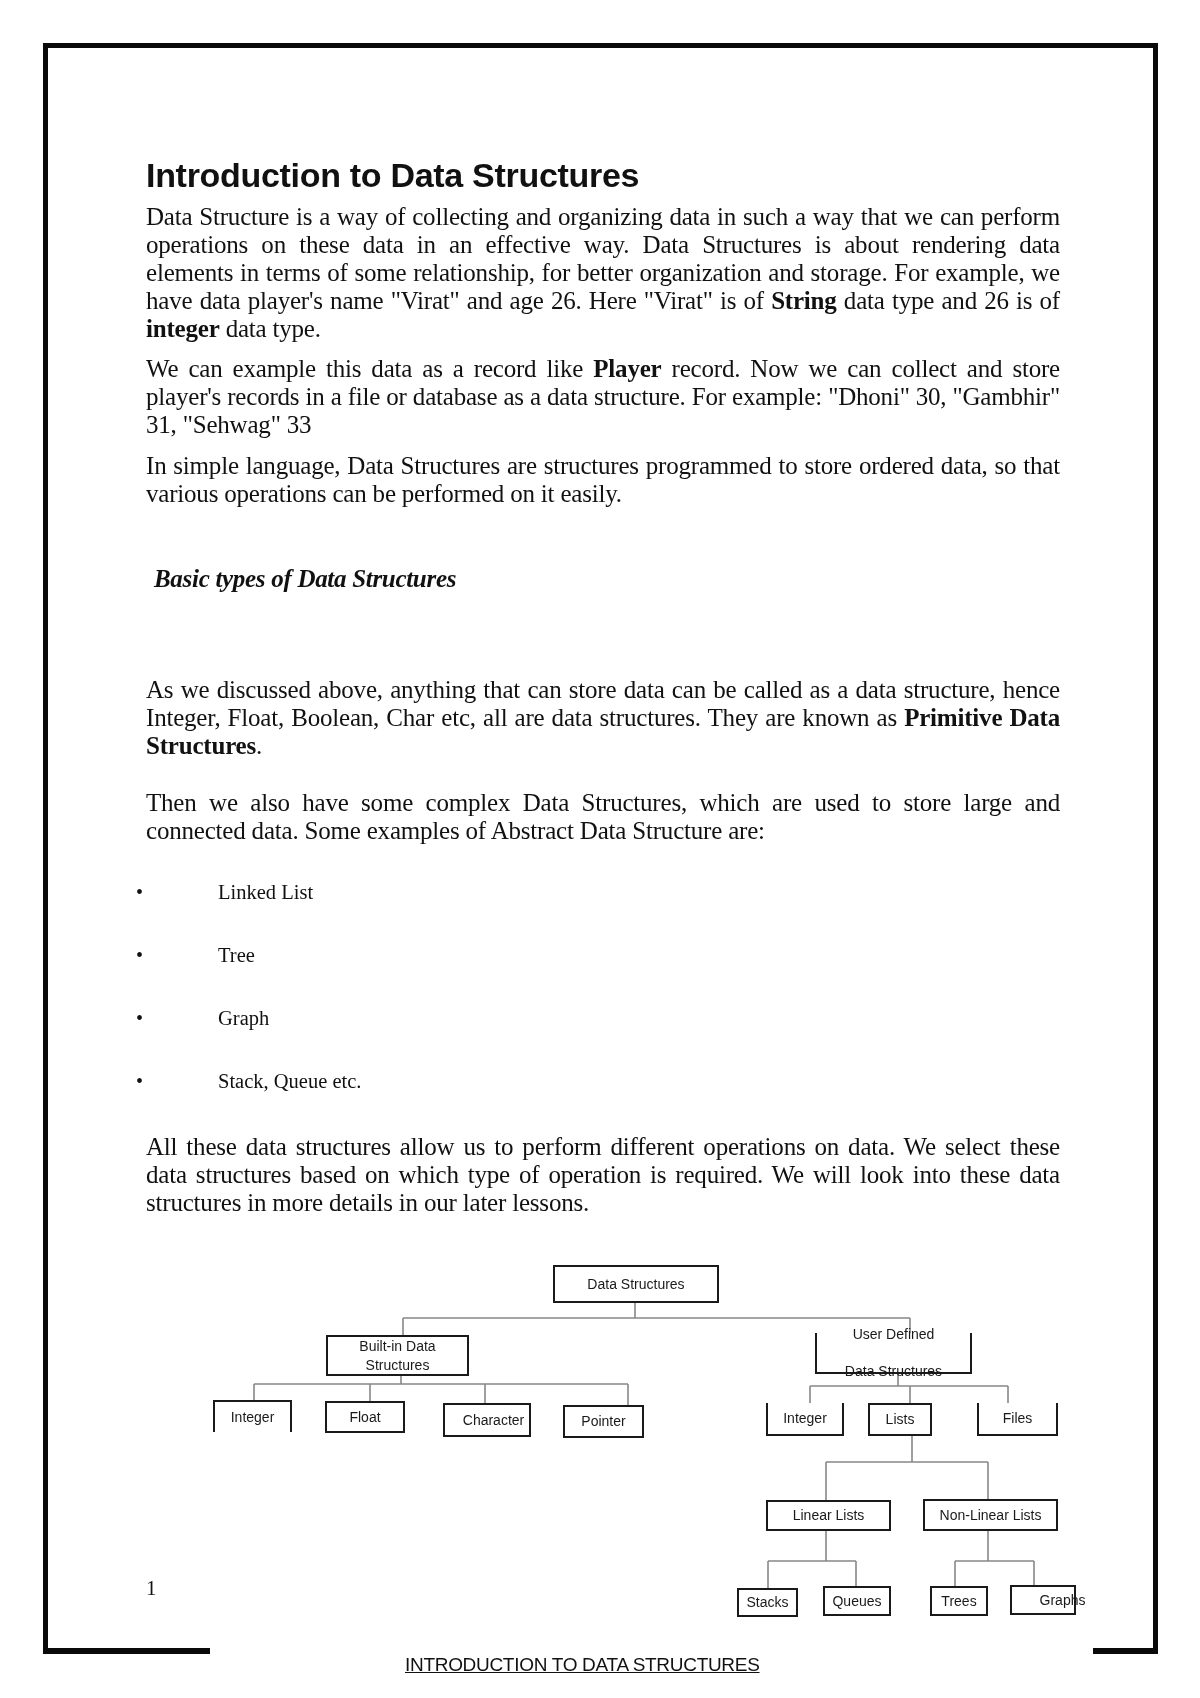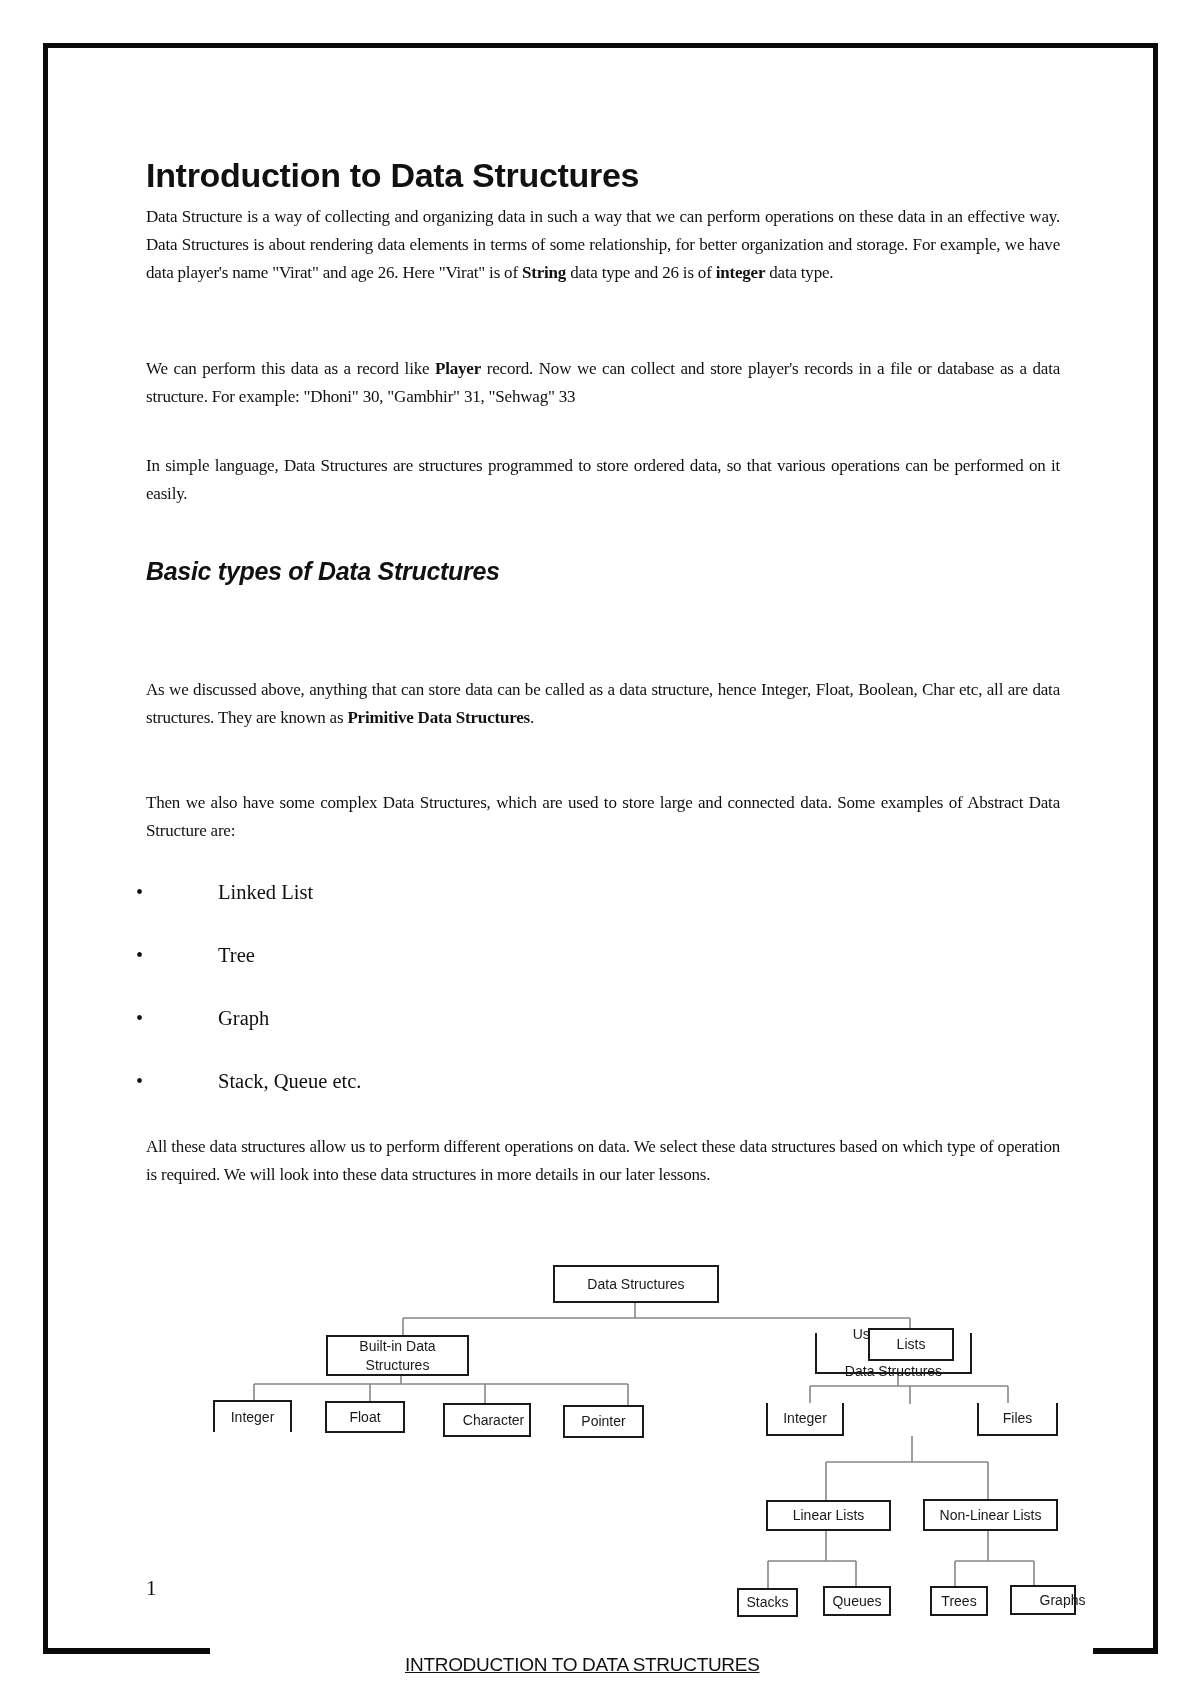--- a/index.html
+++ b/index.html
@@ -5,22 +5,22 @@
   html, body { margin: 0; padding: 0; background: #ffffff; }
   body { width: 1200px; height: 1698px; position: relative; overflow: hidden; color: #111; }
   .border-top { position: absolute; left: 43px; top: 43px; width: 1115px; height: 5px; background: #0a0a0a; }
   .border-left { position: absolute; left: 43px; top: 43px; width: 5px; height: 1610px; background: #0a0a0a; }
   .border-right { position: absolute; left: 1153px; top: 43px; width: 5px; height: 1610px; background: #0a0a0a; }
   .border-bottom-left { position: absolute; left: 43px; top: 1648px; width: 167px; height: 6px; background: #0a0a0a; }
   .border-bottom-right { position: absolute; left: 1093px; top: 1648px; width: 65px; height: 6px; background: #0a0a0a; }
 
   .content { position: absolute; left: 146px; width: 914px; }
   h1.title { position: absolute; left: 146px; top: 156px; margin: 0; font-family: "Liberation Sans", sans-serif; font-size: 34px; font-weight: bold; letter-spacing: -0.3px; }
-  h2.subtitle { position: absolute; left: 146px; top: 557px; margin: 0; font-family: Liberation Sans, sans-serif; font-size: 25px; font-weight: bold; font-style: italic; letter-spacing: -0.3px; }
-  p.para { margin: 0; font-family: "Liberation Serif", serif; font-size: 17px; line-height: 28px; text-align: justify; letter-spacing: -0.2px; }
+  h2.subtitle { position: absolute; left: 146px; top: 557px; margin: 8px; font-family: Liberation Serif, serif; font-size: 25px; font-weight: bold; font-style: italic; letter-spacing: -0.3px; }
+  p.para { margin: 0; font-family: "Liberation Serif", serif; font-size: 25px; line-height: 28px; text-align: justify; letter-spacing: -0.2px; }
   p.para b { font-weight: bold; }
   .p1 { top: 203px; }
   .p2 { top: 355px; }
   .p3 { top: 452px; }
   .p4 { top: 676px; }
   .p5 { top: 789px; }
   .p6 { top: 1133px; }
 
   .bullet-list { position: absolute; left: 136px; top: 878px; margin: 0; padding: 0; list-style: none; }
   .bullet-item { height: 63px; display: flex; align-items: flex-start; font-family: "Liberation Serif", serif; font-size: 20.5px; line-height: 28px; }
@@ -40,21 +40,21 @@
 <div class="border-top"></div>
 <div class="border-left"></div>
 <div class="border-right"></div>
 <div class="border-bottom-left"></div>
 <div class="border-bottom-right"></div>
 
 <h1 class="title">Introduction to Data Structures</h1>
 
 <p class="para content p1" style="position:absolute;"><span>Data Structure is a way of collecting and organizing data in such a way that we can perform operations on these data in an effective way. Data Structures is about rendering data elements in terms of some relationship, for better organization and storage. For example, we have data player's name "Virat" and age 26. Here "Virat" is of </span><b>String</b><span> data type and 26 is of </span><b>integer</b><span> data type.</span></p>
 
-<p class="para content p2" style="position:absolute;"><span>We can perform this data as a record like </span><b>Player</b><span> record. Now we can collect and store player's records in a file or database as a data structure. For example: "Dhoni" 30, "Gambhir" 31, "Sehwag" 33</span></p>
+<p class="para content p2" style="position:absolute;"><span>We can example this data as a record like </span><b>Player</b><span> record. Now we can collect and store player's records in a file or database as a data structure. For example: "Dhoni" 30, "Gambhir" 31, "Sehwag" 33</span></p>
 
 <p class="para content p3" style="position:absolute;">In simple language, Data Structures are structures programmed to store ordered data, so that various operations can be performed on it easily.</p>
 
 <h2 class="subtitle">Basic types of Data Structures</h2>
 
 <p class="para content p4" style="position:absolute;"><span>As we discussed above, anything that can store data can be called as a data structure, hence Integer, Float, Boolean, Char etc, all are data structures. They are known as </span><b>Primitive Data Structures</b><span>.</span></p>
 
 <p class="para content p5" style="position:absolute;">Then we also have some complex Data Structures, which are used to store large and connected data. Some examples of Abstract Data Structure are:</p>
 
 <ul class="bullet-list">
@@ -104,21 +104,21 @@
   <span>User Defined</span>
   <span>Data Structures</span>
 </div>
 
 <div class="dbox open-bottom" style="left:213px; top:1400px; width:79px; height:32px;">Integer</div>
 <div class="dbox" style="left:325px; top:1401px; width:80px; height:32px;">Float</div>
 <div class="dbox" style="left:443px; top:1403px; width:88px; height:34px;padding-left:13px;">Character</div>
 <div class="dbox" style="left:563px; top:1405px; width:81px; height:33px;">Pointer</div>
 
 <div class="dbox open-top" style="left:766px; top:1403px; width:78px; height:33px;">Integer</div>
-<div class="dbox" style="left:868px; top:1328px; width:86px; height:33px;">Lists</div>
+<div class="dbox" style="left:868px; top:1403px; width:64px; height:33px;">Lists</div>
 <div class="dbox open-top" style="left:977px; top:1403px; width:81px; height:33px;">Files</div>
 
 <div class="dbox" style="left:766px; top:1500px; width:125px; height:31px;">Linear Lists</div>
 <div class="dbox" style="left:923px; top:1499px; width:135px; height:32px;">Non-Linear Lists</div>
 
 <div class="dbox" style="left:737px; top:1588px; width:61px; height:29px;">Stacks</div>
 <div class="dbox" style="left:823px; top:1586px; width:68px; height:30px;">Queues</div>
 <div class="dbox" style="left:930px; top:1586px; width:58px; height:30px;">Trees</div>
 <div class="dbox" style="left:1010px; top:1585px; width:66px; height:30px;padding-left:39px;">Graphs</div>
 

